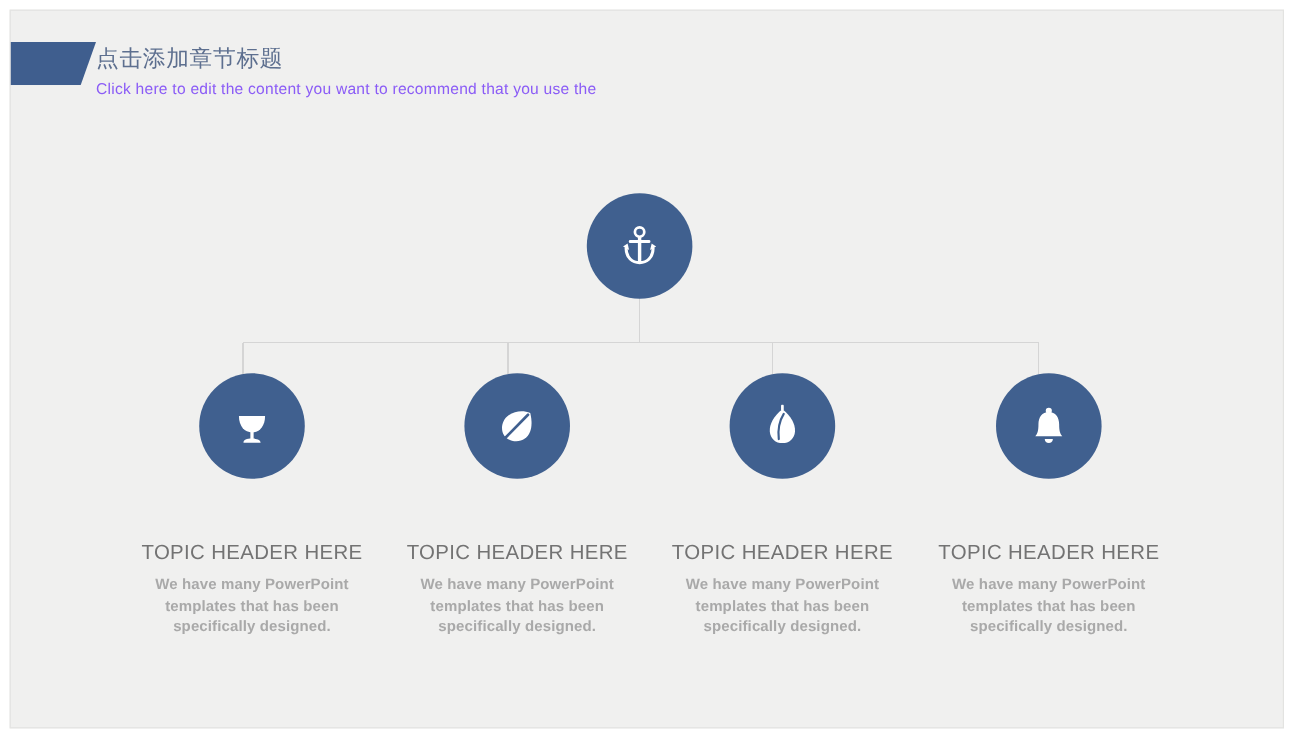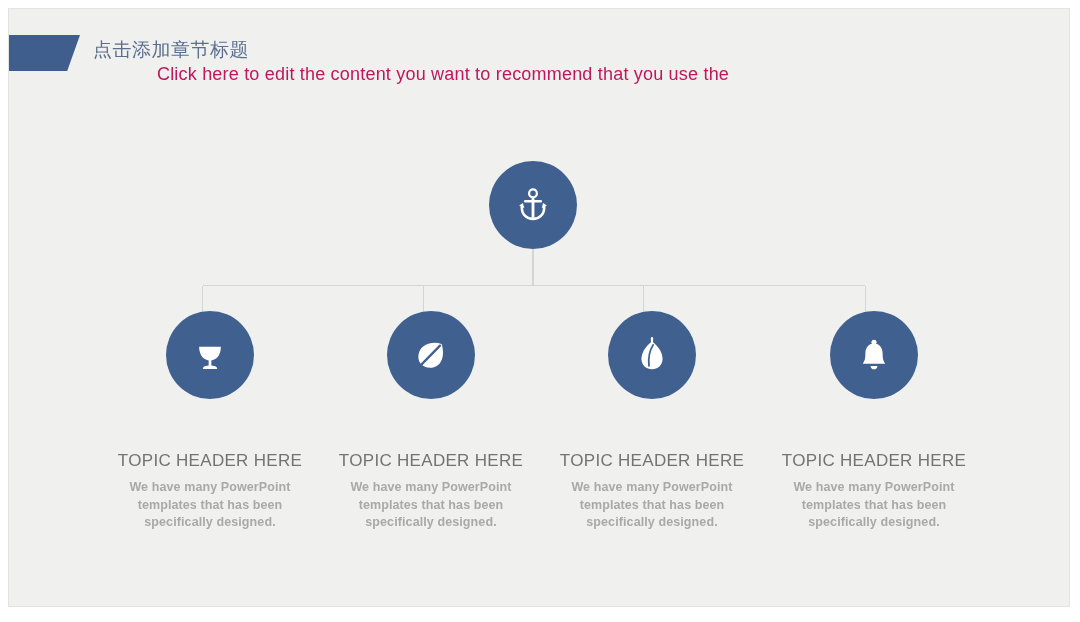--- a/index.html
+++ b/index.html
@@ -33,41 +33,40 @@
     position: absolute;
     left: -9px;
     top: 26px;
     width: 80px;
     height: 36px;
     background: #3f5e8e;
     clip-path: polygon(0 0, 100% 0, 84% 100%, 0 100%);
   }
   .header-text {
     position: absolute;
-    left: 84px;
+    left: 71px;
     top: 28px;
     width: 700px;
   }
   .header-title {
     font-size: 19px;
     font-weight: 400;
     color: #5d6f8f;
     letter-spacing: 0.5px;
     line-height: 26px;
     white-space: nowrap;
   }
   .header-subtitle {
     margin-top: 2px;
-    font-size: 18px;
+    font-size: 13px;
     font-weight: 400;
-    color: #be185d;
+    color: #8b5cf6;
     letter-spacing: 0.2px;
     line-height: 18px;
     white-space: nowrap;
-    text-align: center;
   }
 
   
   .connector-layer {
     position: absolute;
     left: 0;
     top: 0;
     width: 100%;
     height: 100%;
     pointer-events: none;

